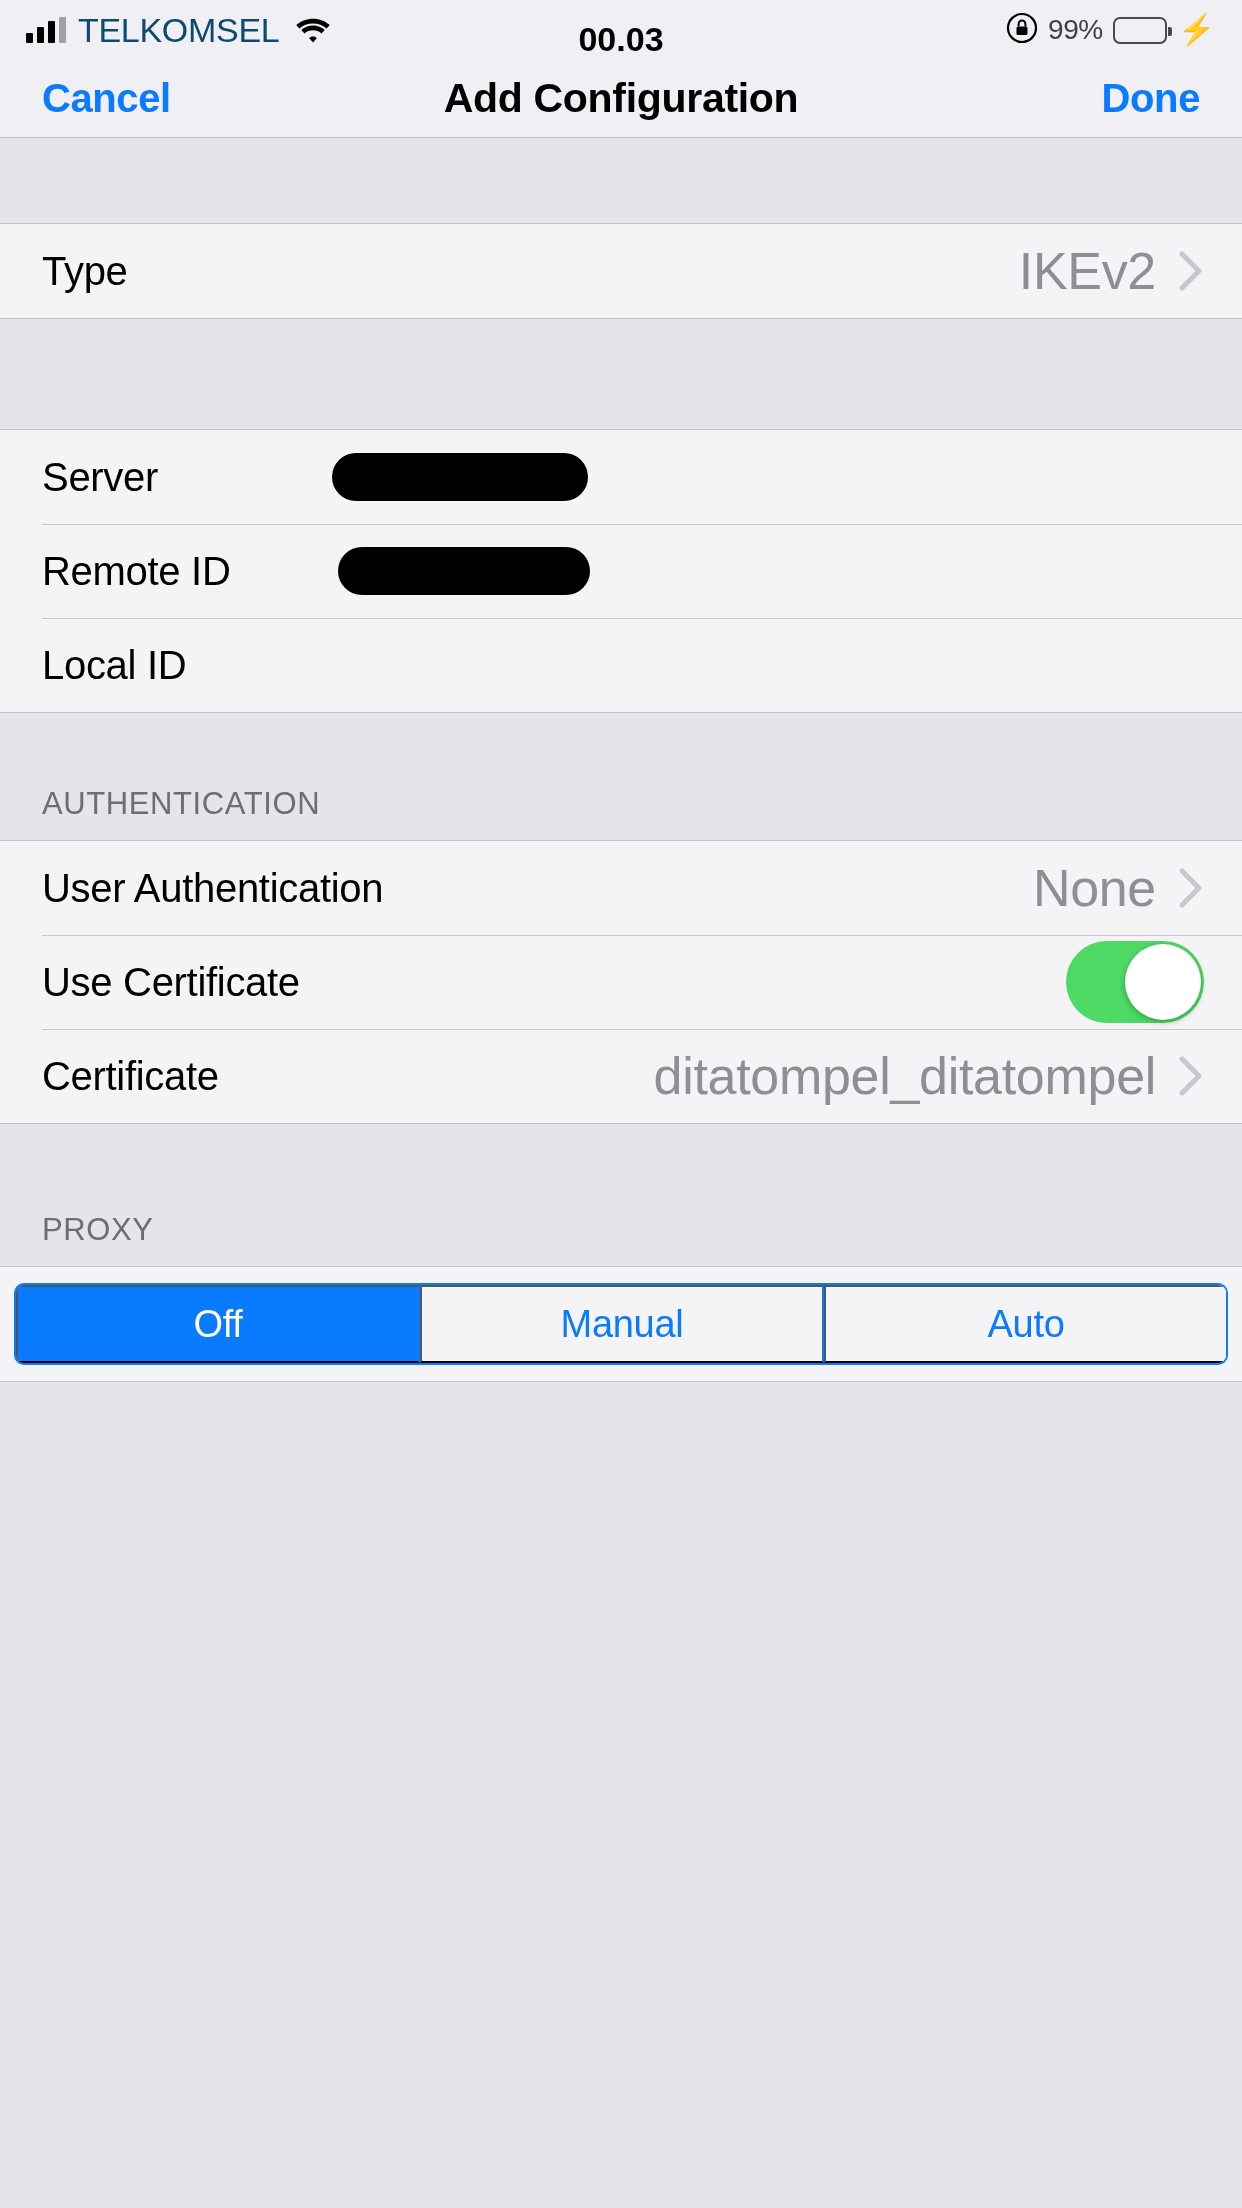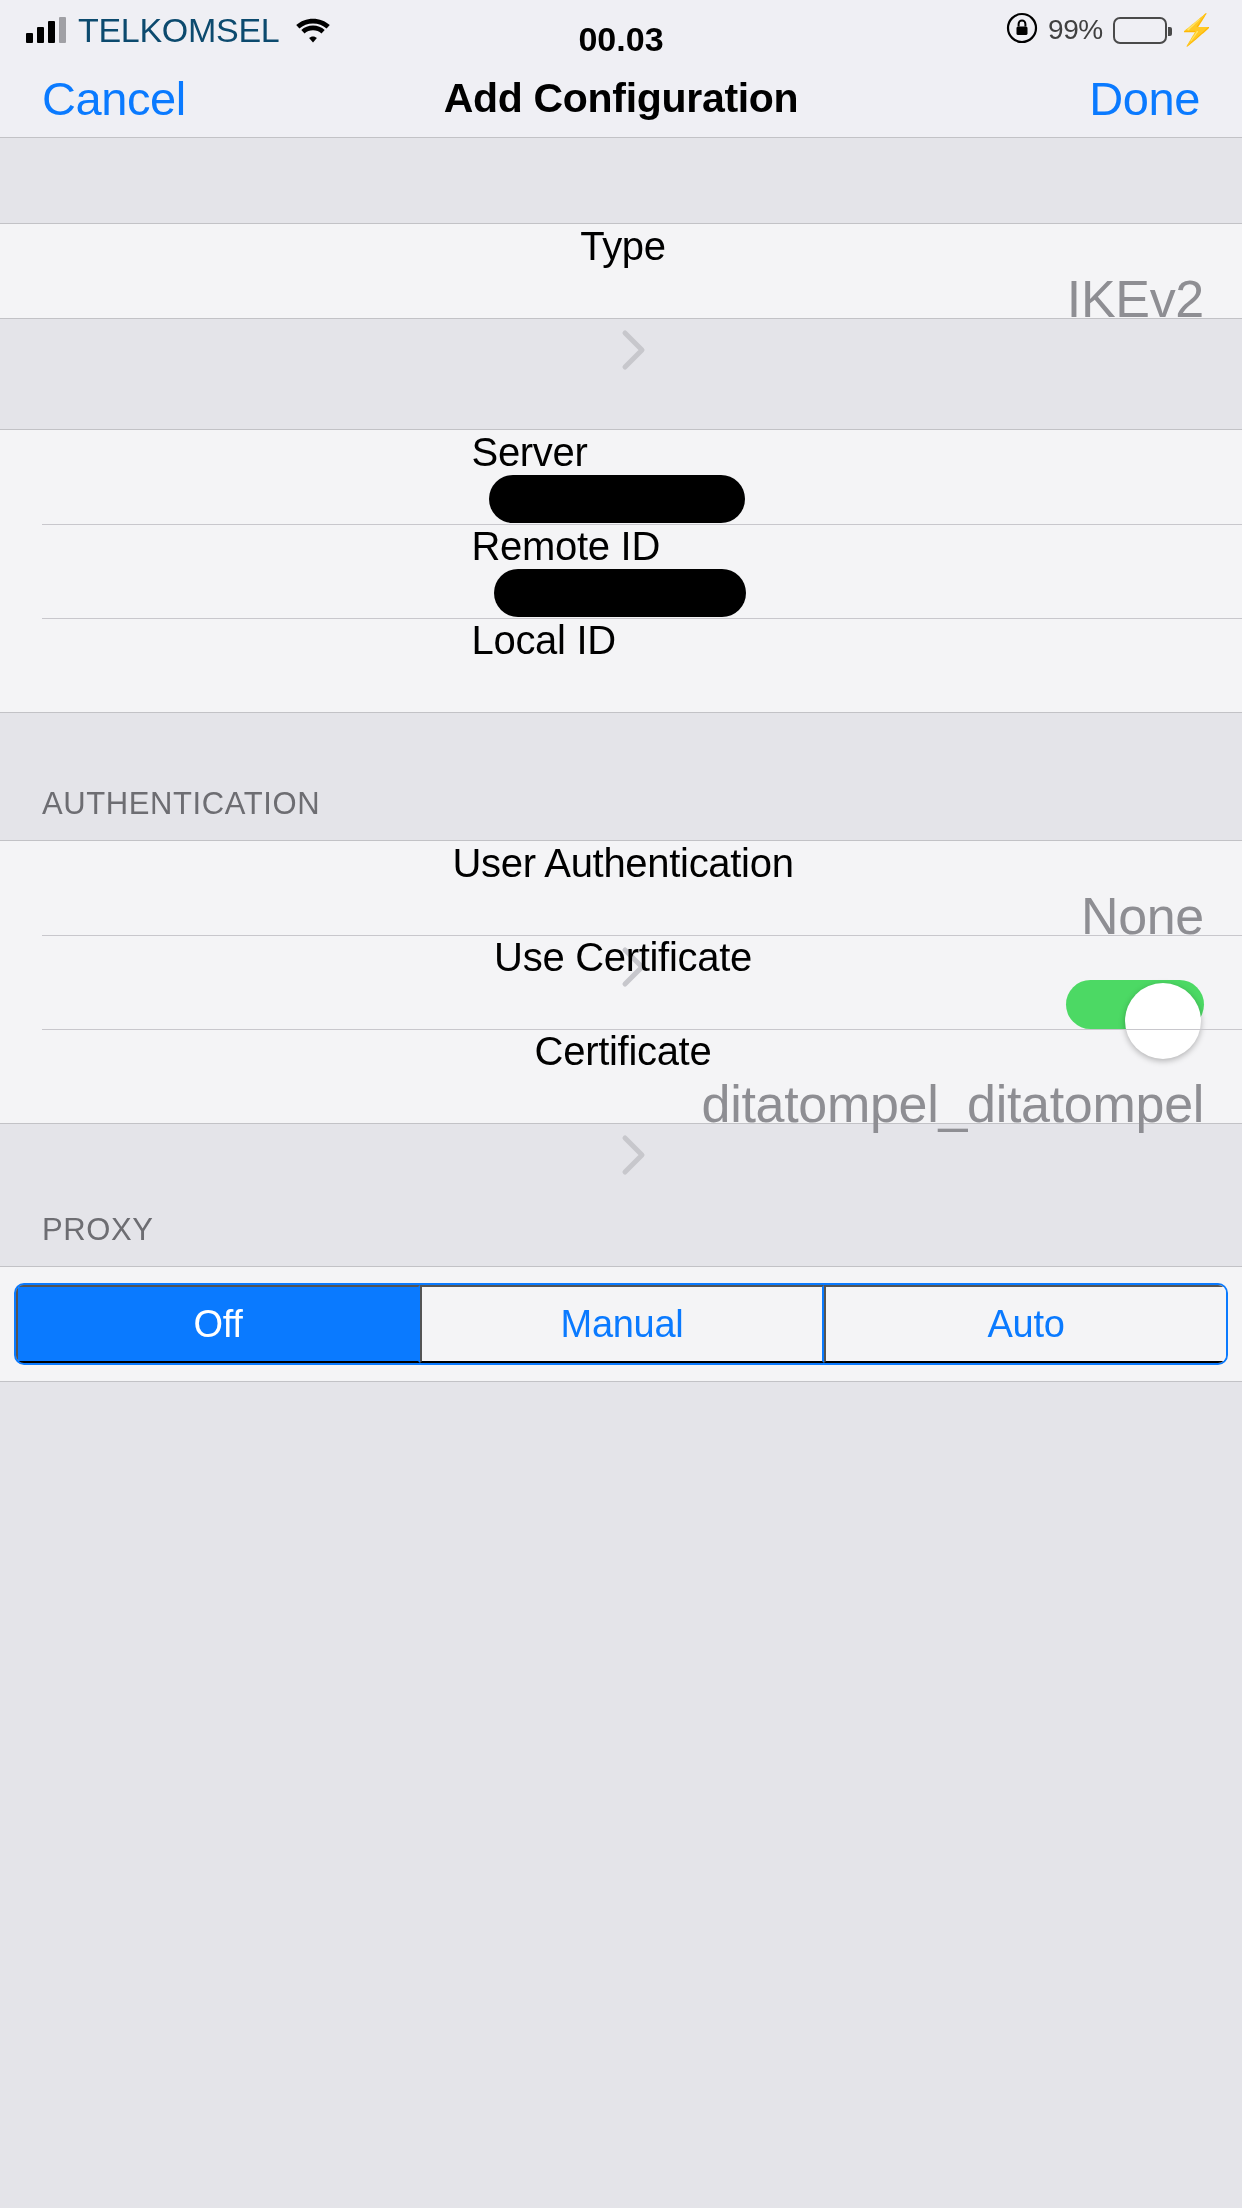--- a/index.html
+++ b/index.html
@@ -107,28 +107,29 @@
     height: 78px;
     background: #efeff4;
     display: flex;
     align-items: center;
     padding: 0 42px;
     box-sizing: border-box;
     position: relative;
     border-bottom: 1px solid #c2c2c6;
   }
   .nav-btn {
-    font-size: 47px;
+    font-size: 40px;
     color: #0a7aff;
     letter-spacing: -0.4px;
     background: none;
     border: none;
     padding: 0;
     font-family: inherit;
     cursor: pointer;
+    font-weight: bold;
   }
   .nav-title {
     position: absolute;
     left: 0; right: 0;
     text-align: center;
     font-size: 41px;
     font-weight: bold;
     color: #000;
     letter-spacing: -0.3px;
     pointer-events: none;
@@ -148,21 +149,20 @@
   }
 
   .row {
     height: 94px;
     display: flex;
     align-items: center;
     padding-left: 42px;
     padding-right: 38px;
     box-sizing: border-box;
     position: relative;
-    flex-direction: column;
   }
   .row + .row::before {
     content: "";
     position: absolute;
     left: 42px;
     right: 0;
     top: 0;
     height: 1px;
     background: #c8c7cc;
   }

